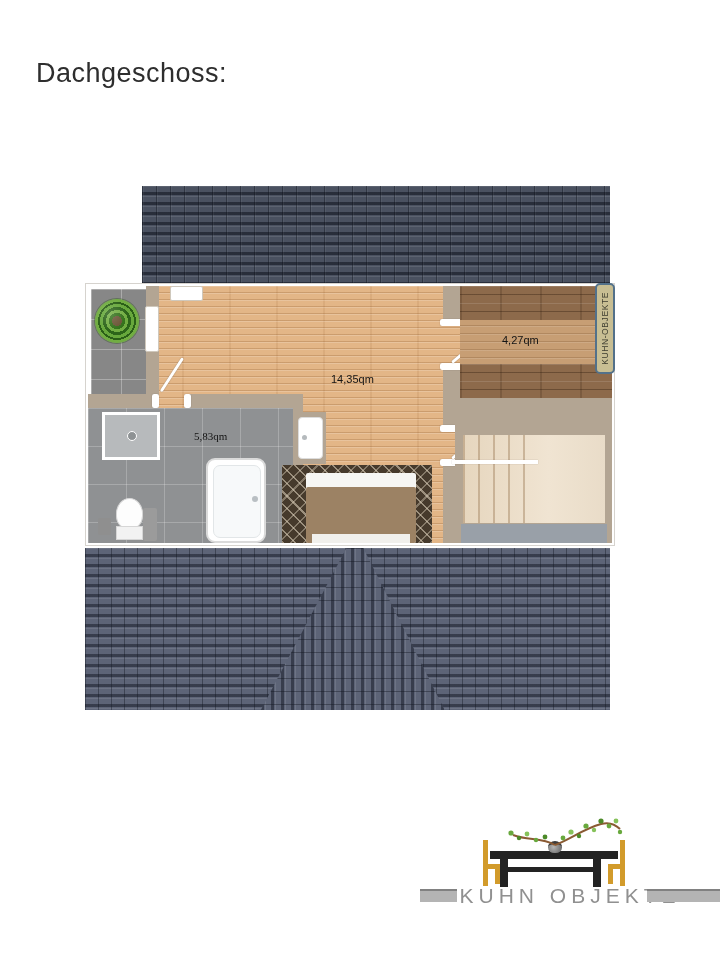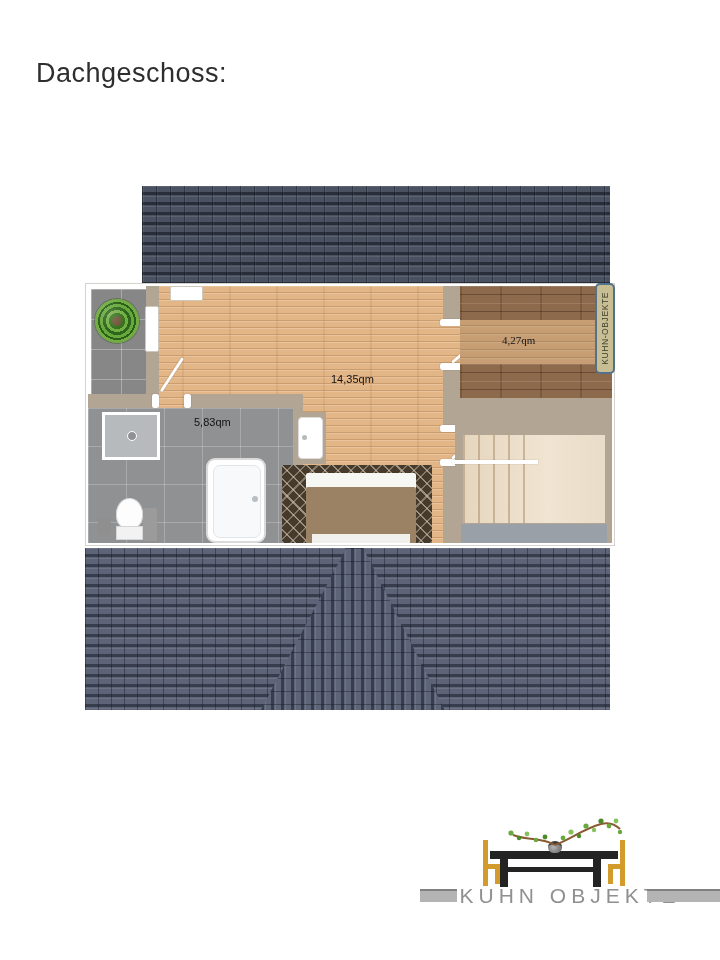--- a/index.html
+++ b/index.html
@@ -175,22 +175,22 @@
       <div class="abs rustic" style="left:372px;top:78px;width:152px;height:34px;"></div>
       <div class="abs wall" style="left:372px;top:112px;width:152px;height:10px;"></div>
 
       <div class="abs wall" style="left:367px;top:122px;width:157px;height:135px;"></div>
       <div class="abs stairs-bg" style="left:375px;top:149px;width:142px;height:88px;"></div>
       <div class="abs stairs-bg stairs-steps" style="left:375px;top:149px;width:64px;height:88px;"></div>
       <div class="abs" style="left:373px;top:238px;width:146px;height:19px;background:#99a0a8;"></div>
       <div class="abs" style="left:364px;top:174px;width:86px;height:4px;background:#ffffff;box-shadow:0 0 1px rgba(60,50,40,.5);"></div>
 
       <span class="room-label" style="left:243px;top:87px;">14,35qm</span>
-      <span class="room-label" style="left:414px;top:48px;font-family:Liberation Serif, serif;">4,27qm</span>
-      <span class="room-label" style="left:106px;top:130px;">5,83qm</span>
+      <span class="room-label" style="left:414px;top:48px;">4,27qm</span>
+      <span class="room-label" style="left:106px;top:144px;font-family:Liberation Serif, serif;">5,83qm</span>
     </div>
 
     <div class="roof-bottom">
       <div class="roof-valley"></div>
     </div>
   </div>
 
   <div class="badge">
     <span>KUHN-OBJEKTE</span>
   </div>

